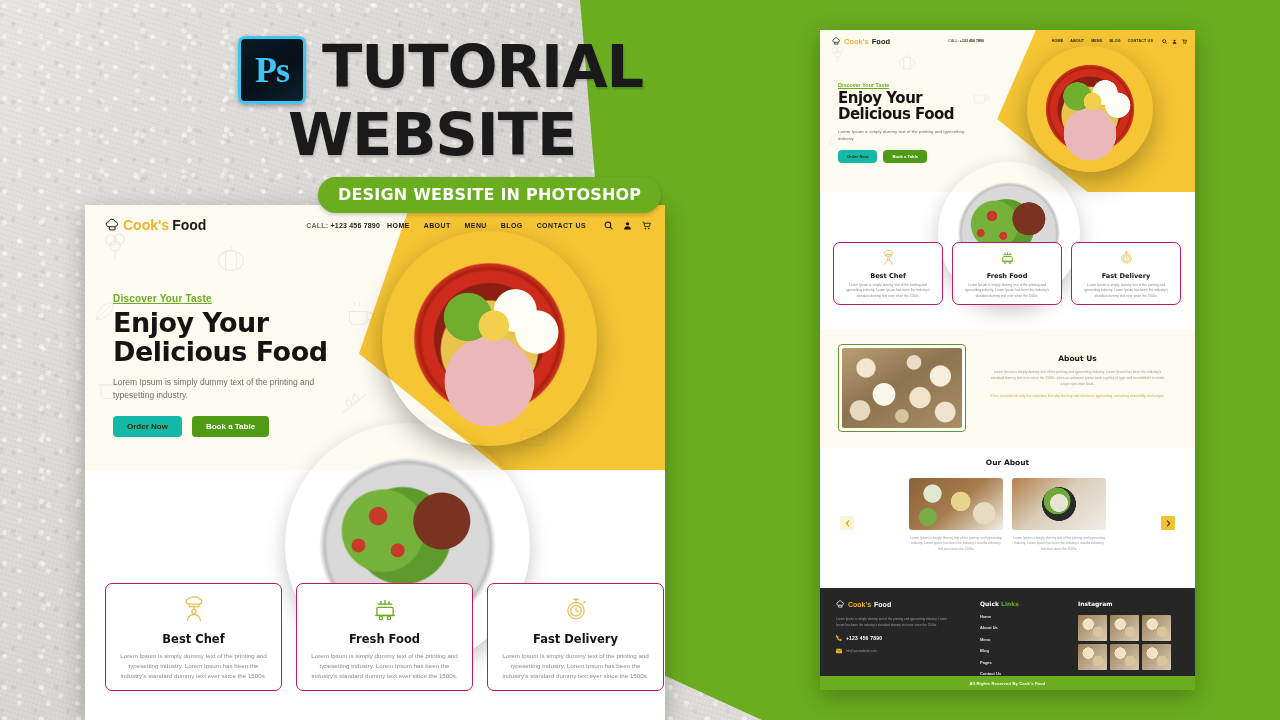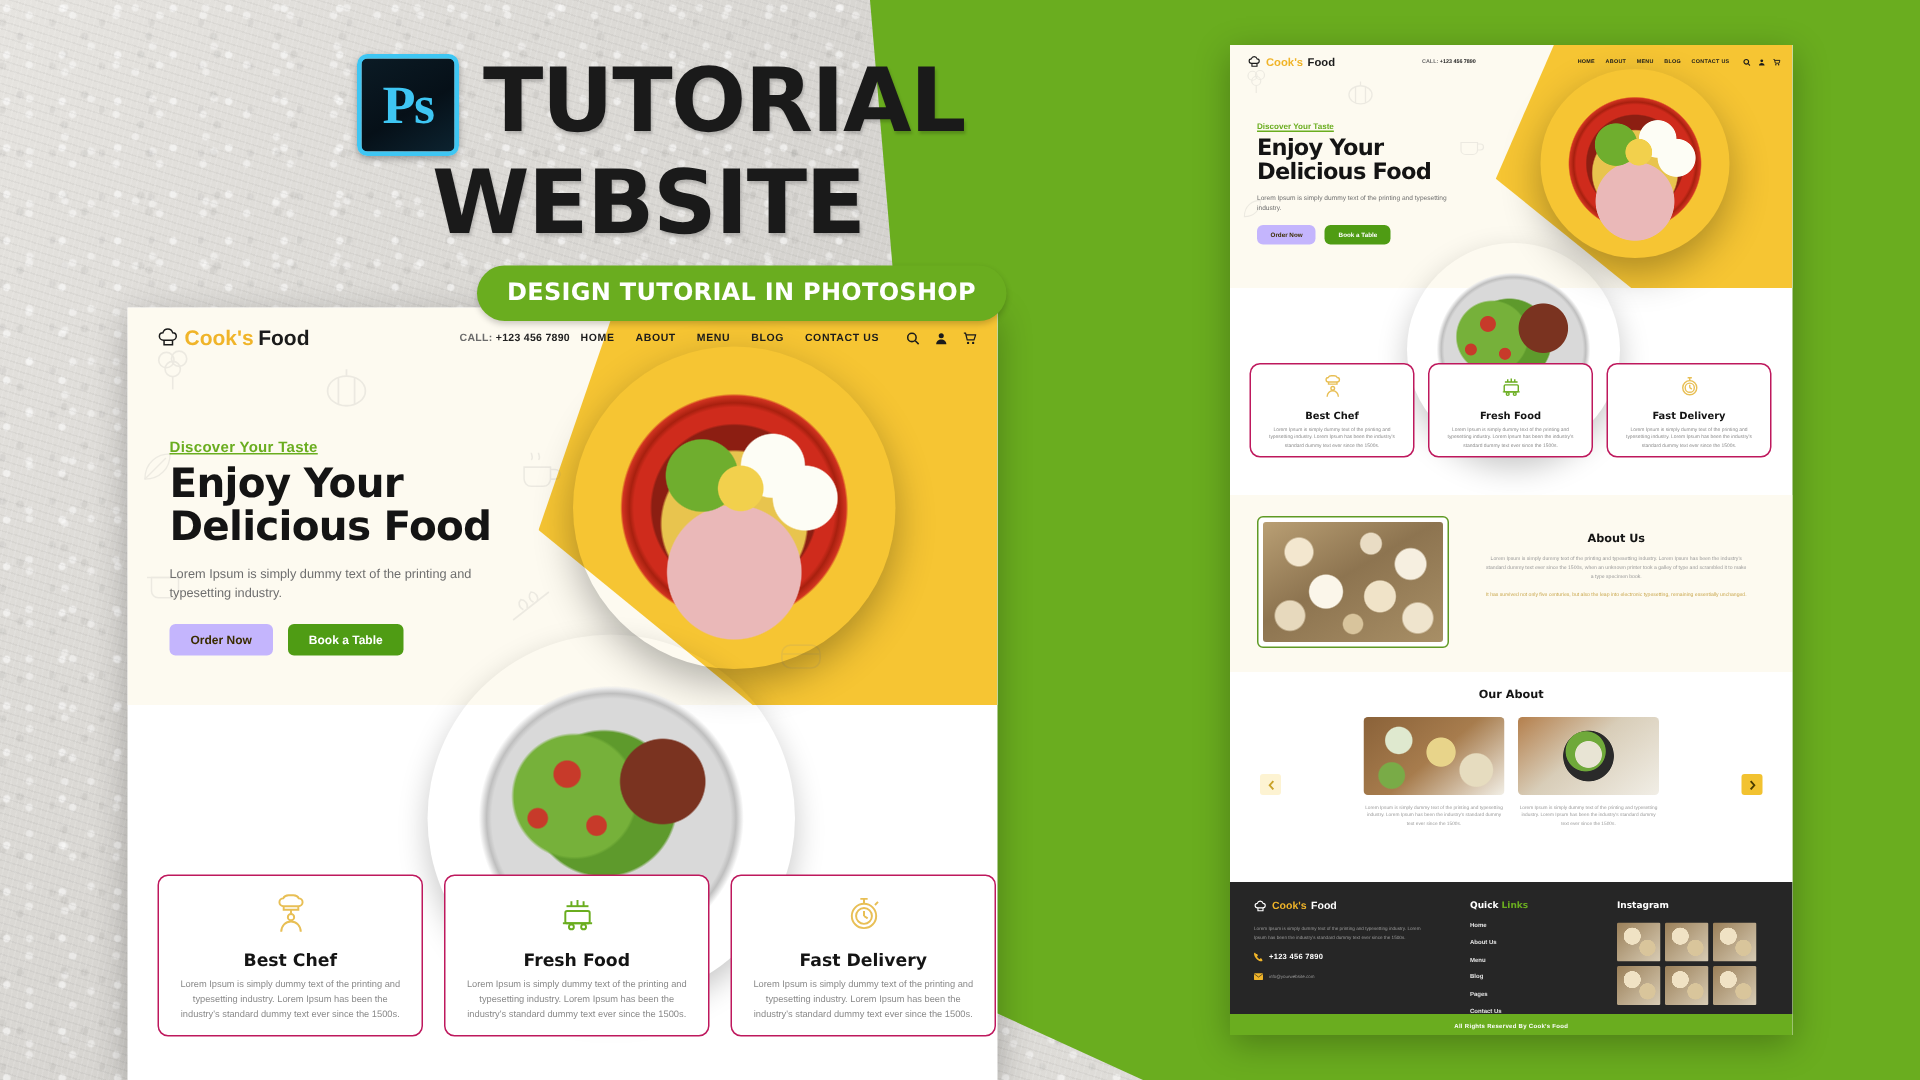--- a/index.html
+++ b/index.html
@@ -103,21 +103,21 @@
   .callnum{ color:#222; font-weight:700; }
   .callnum em{ font-style:normal; color:#6b6b6b; }
   .nav{ display:flex; align-items:center; }
   .nav a{ color:#1b1b1b; font-weight:700; text-decoration:none; white-space:nowrap; }
   .nav .ic{ color:#1b1b1b; display:inline-flex; align-items:center; }
 
   .eyebrow{ color:#6aad1f; font-weight:700;text-decoration:underline; }
   .htitle{ font-family:"DejaVu Sans",sans-serif; font-weight:700; color:#141414; line-height:1.06; letter-spacing:-.5px; }
   .hsub{ color:#6e6e6e; }
   .btn{ display:inline-block; border-radius:4px; font-weight:700; text-align:center; white-space:nowrap; }
-  .btn-y{ background:#c4b5fd; color:#3a2c00;text-align:right; }
+  .btn-y{ background:#14b8a6; color:#3a2c00;text-align:right; }
   .btn-g{ background:#4f9c14; color:#fff; }
 
   .card{ background:#fff; border:1px solid #be185d; border-radius:7px; text-align:center; }
   .card h4{ font-family:"DejaVu Sans",sans-serif; color:#141414; }
   .card p{ color:#8a8a8a; }
 
   .sec-title{ font-family:"DejaVu Sans",sans-serif; font-weight:700; color:#141414; text-align:center; }
 
   
   .ph-ramen{
@@ -283,21 +283,21 @@
 
 <div id="title-block">
   <div id="ps-row">
     <div id="ps-logo">
       <span>Ps</span>
     </div>
     <div class="big-word" id="word-website">TUTORIAL</div>
   </div>
   <div class="big-word" id="word-template">WEBSITE</div>
   <div id="subtitle-pill">
-    <span>DESIGN TUTORIAL IN PHOTOSHOP</span>
+    <span>DESIGN WEBSITE IN PHOTOSHOP</span>
   </div>
 </div>
 
 <div class="page" id="page-main">
 
   <div class="hero-wrap" id="pm-hero">
     <div class="hero-yellow"></div>
 
     <svg class="doodle" style="left:14px;top:24px;width:34px;height:34px" viewBox="0 0 40 40">
       <g fill="none" stroke="#8a8a8a" stroke-width="1.3">

